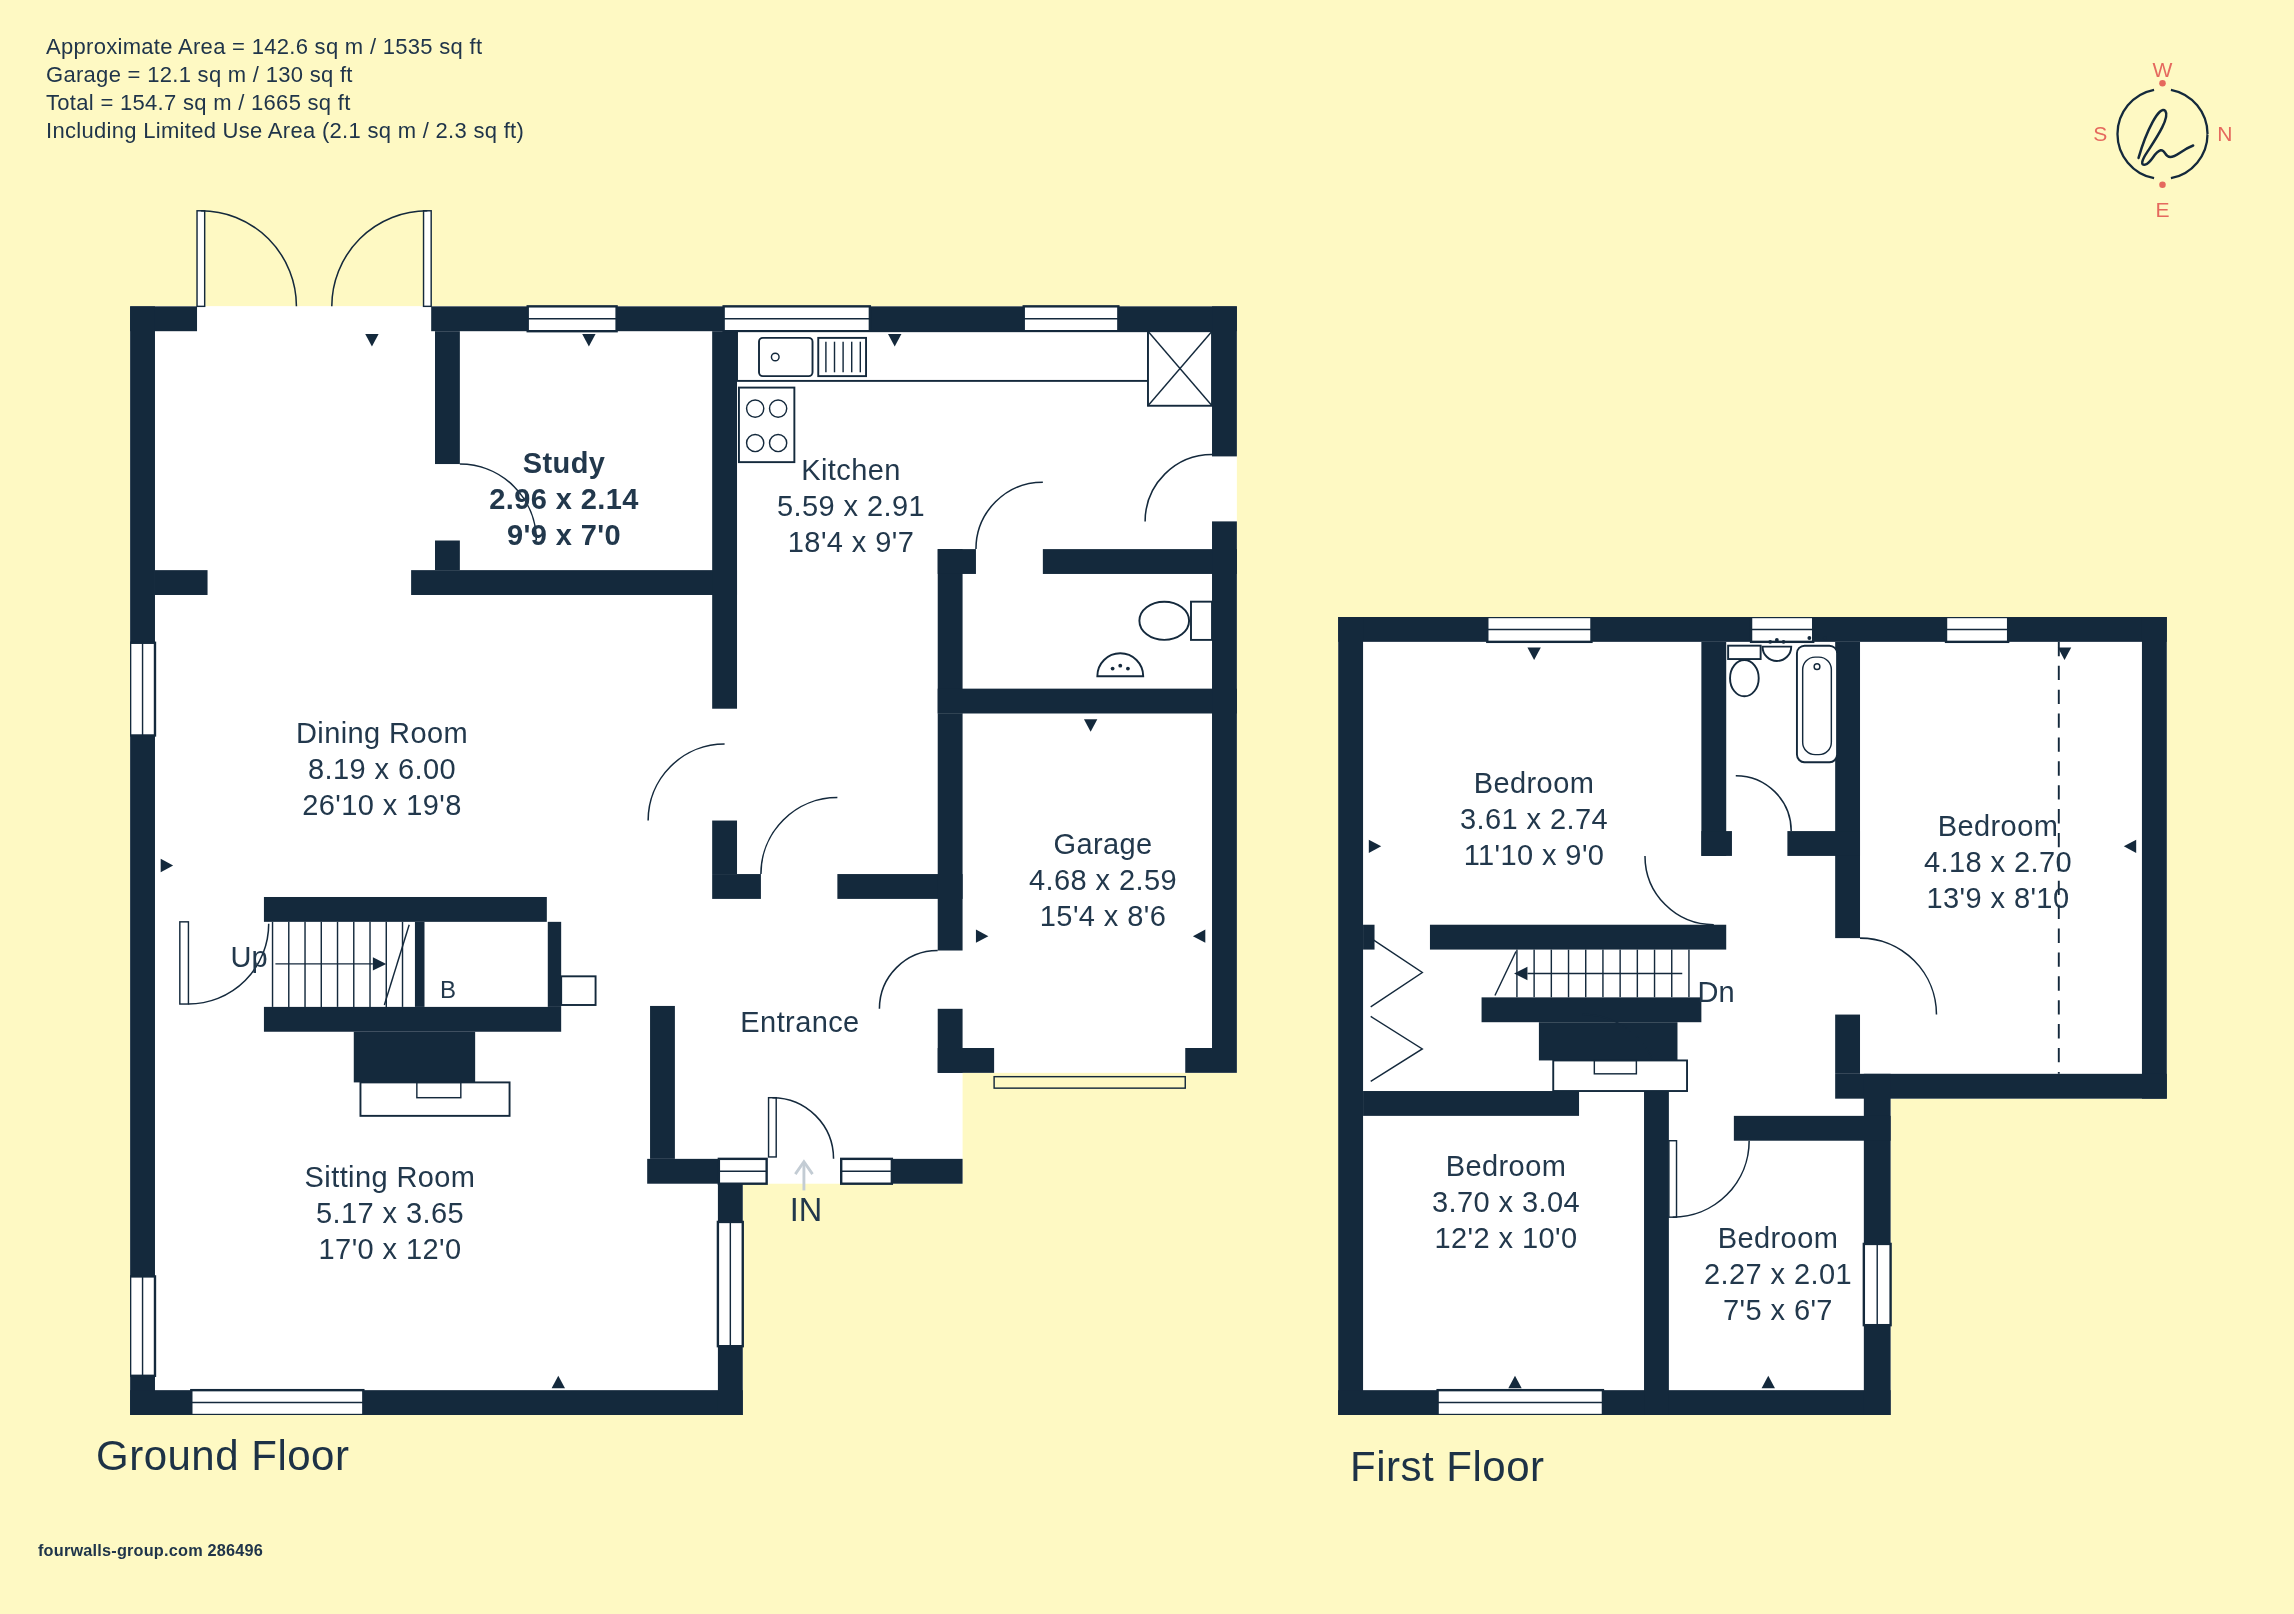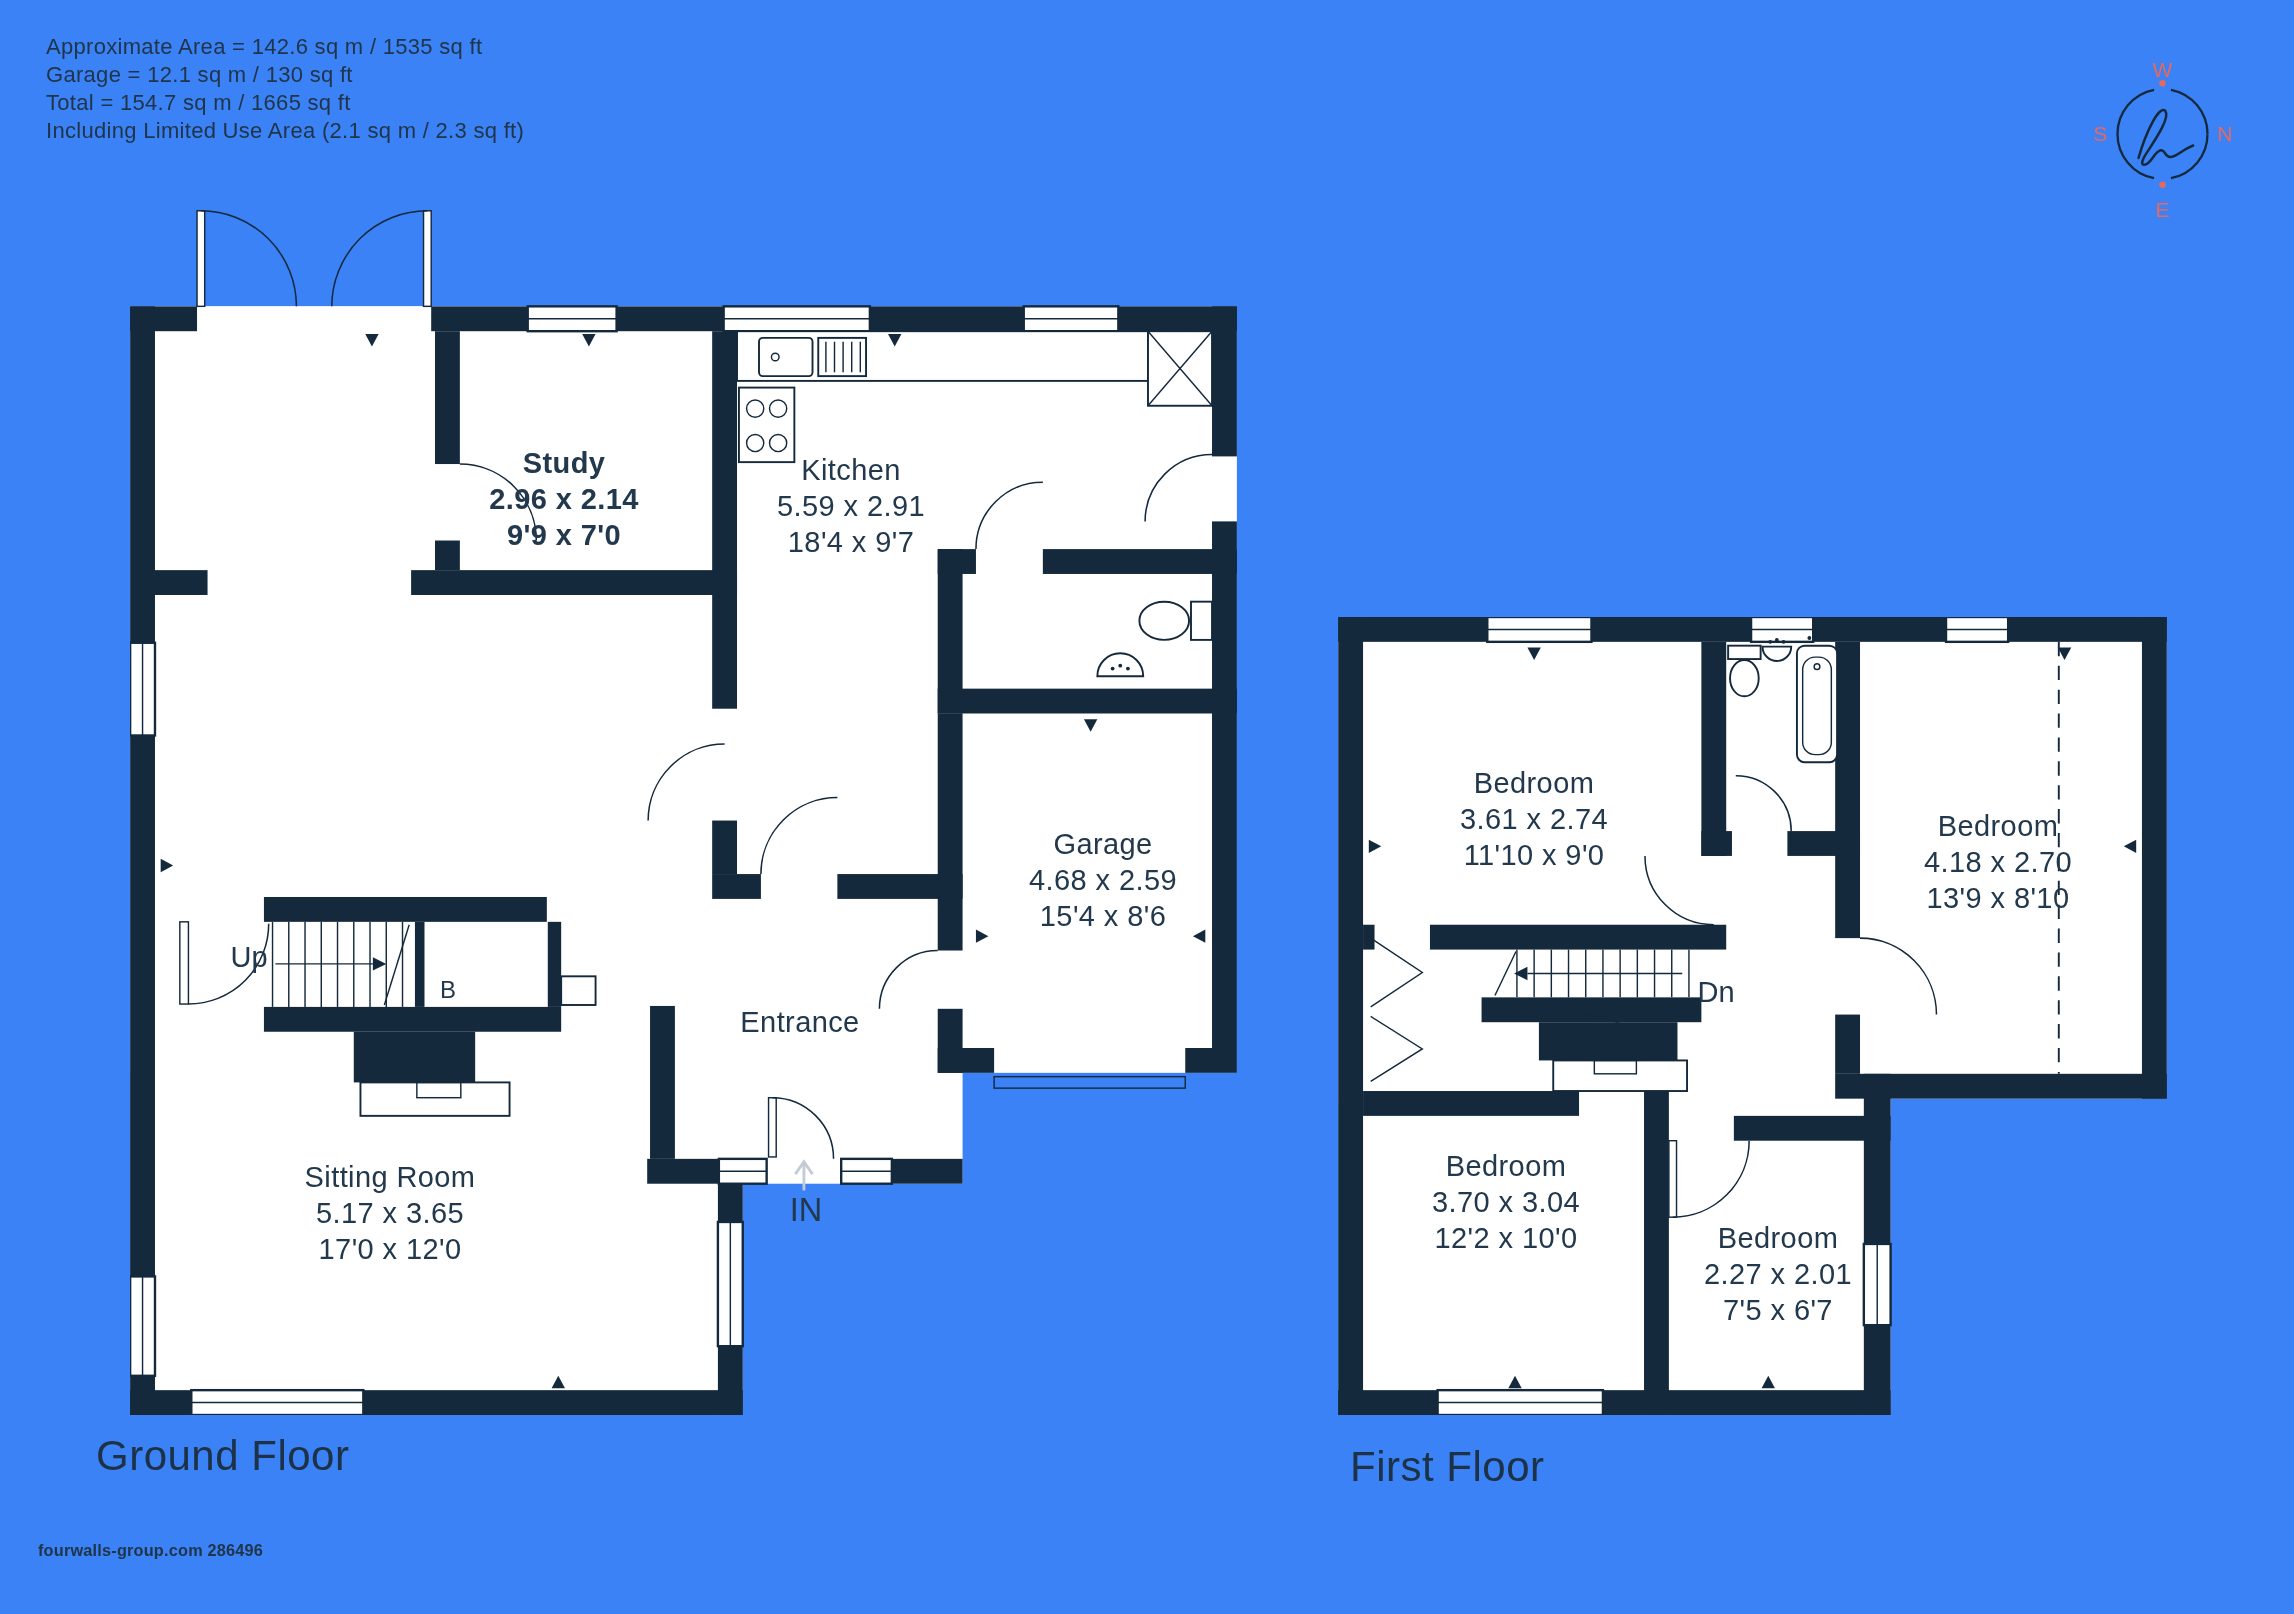--- a/index.html
+++ b/index.html
@@ -1,18 +1,18 @@
 <!DOCTYPE html>
 <html><head>
 <meta charset="utf-8">
 <style>
   html,body{margin:0;padding:0;}
   #canvas{
     position:relative;width:2294px;height:1614px;
-    background:#3b82f6;overflow:hidden;
+    background:#fef9c3;overflow:hidden;
     font-family:"Liberation Sans", sans-serif;color:#20354a;
   }
   .abs{position:absolute;}
   .hdr-line{font-size:22px;line-height:28px;color:#20354a;letter-spacing:0.3px;}
   .room-label{position:absolute;transform:translateX(-50%);text-align:center;
     font-size:29px;line-height:36px;color:#22384c;letter-spacing:0.4px;white-space:nowrap;}
   .small-label{position:absolute;transform:translate(-50%,-50%);color:#22384c;white-space:nowrap;}
   .floor-title{position:absolute;font-size:42px;color:#1d3246;letter-spacing:0.5px;}
   .footer-line{position:absolute;font-size:16.3px;color:#20354a;letter-spacing:0.2px;}
   svg{position:absolute;display:block;}
@@ -312,20 +312,25 @@
   <div class="room-label" style="left:564px;top:445px;font-weight:bold;">
     <div>Study</div>
     <div>2.96 x 2.14</div>
     <div>9'9 x 7'0</div>
   </div>
   <div class="room-label" style="left:851px;top:452px;">
     <div>Kitchen</div>
     <div>5.59 x 2.91</div>
     <div>18'4 x 9'7</div>
   </div>
+  <div class="room-label" style="left:382px;top:715px;">
+    <div>Dining Room</div>
+    <div>8.19 x 6.00</div>
+    <div>26'10 x 19'8</div>
+  </div>
   <div class="room-label" style="left:1087px;top:826px;margin-left:16px;">
     <div>Garage</div>
     <div>4.68 x 2.59</div>
     <div>15'4 x 8'6</div>
   </div>
   <div class="room-label" style="left:390px;top:1159px;">
     <div>Sitting Room</div>
     <div>5.17 x 3.65</div>
     <div>17'0 x 12'0</div>
   </div>

